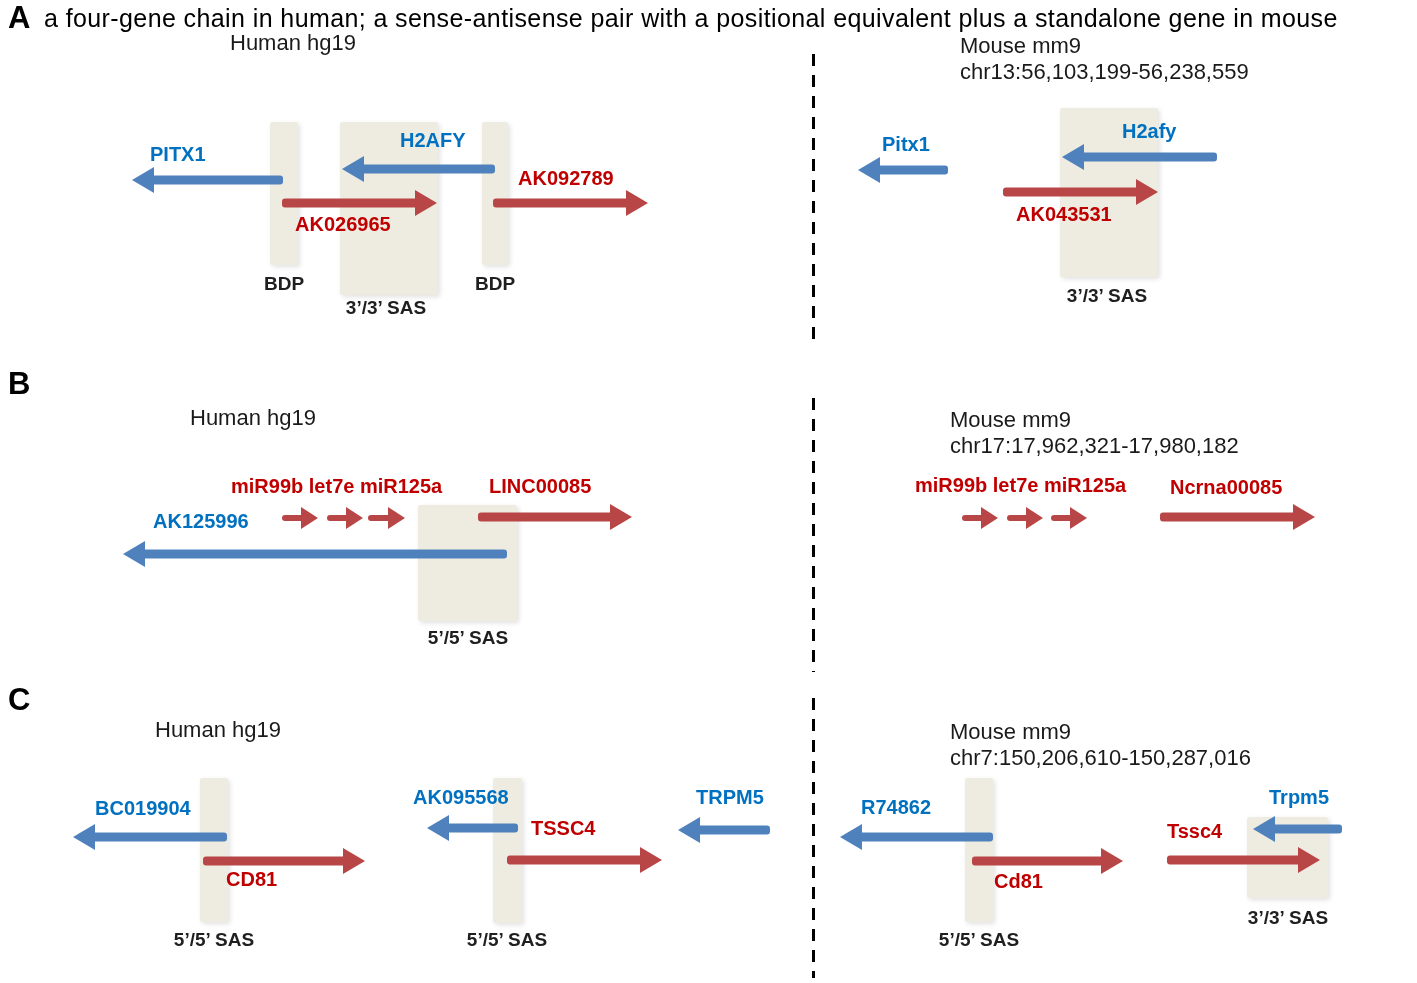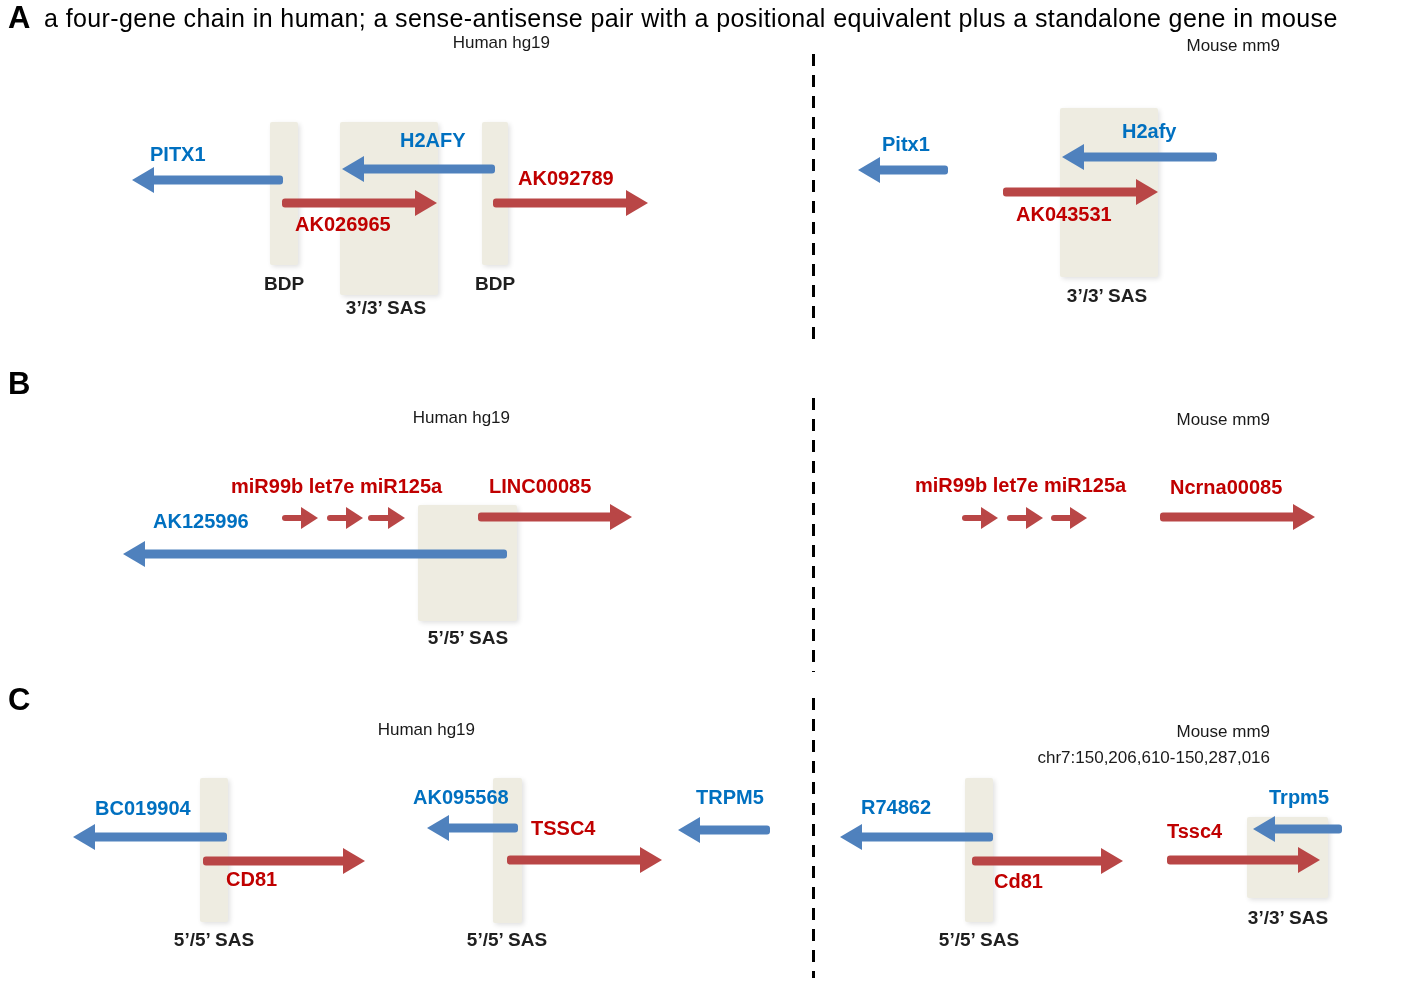--- a/index.html
+++ b/index.html
@@ -1,21 +1,21 @@
 <!DOCTYPE html>
 <html style="--forward-gene: #b94646; --reverse-gene: #4f81bd; --forward-label: #c00000; --reverse-label: #0070c0; --region-box: #eeece1;"><head>
 <meta charset="utf-8">
 <style>
   html,body{margin:0;padding:0;background:#fff;}
   .figure{position:relative;width:1417px;height:983px;background:#ffffff;overflow:hidden;
           font-family:"Liberation Sans",sans-serif;}
   .panel{position:absolute;inset:0;}
   .panel-letter{position:absolute;font-size:31px;font-weight:700;color:#000;white-space:nowrap;}
   .panel-caption{position:absolute;font-size:25px;font-weight:400;letter-spacing:.4px;color:#000;white-space:nowrap;}
-  .loc-header{position:absolute;text-align:right;color:#1a1a1a;font-size:17px;line-height:26px;white-space:nowrap;}
+  .loc-header{position:absolute;text-align:left;color:#1a1a1a;font-size:22px;line-height:26px;white-space:nowrap;}
   .region-box{position:absolute;background:var(--region-box,#eeece1);border-radius:2px;
               box-shadow:2px 2px 5px rgba(0,0,0,.12);}
   .gene-label{position:absolute;font-size:20px;font-weight:700;white-space:nowrap;}
   .gene-label.blue{color:var(--reverse-label,#0070c0);}
   .gene-label.red{color:var(--forward-label,#c00000);}
   .anno-label{position:absolute;font-size:19px;font-weight:700;color:#1f1f1f;text-align:center;white-space:nowrap;}
   .divider{position:absolute;width:3px;
            background:repeating-linear-gradient(to bottom,#000 0 12px,transparent 12px 21px);}
   .arrow{position:absolute;height:28px;}
   .arrow .shaft{position:absolute;top:50%;transform:translateY(-50%);height:9px;border-radius:3px;}
@@ -75,20 +75,21 @@
       <span class="head"></span>
         <span class="shaft"></span>
     </div>
 
     <div class="anno-label" style="left:244px;top:273px;width:80px;">BDP</div>
     <div class="anno-label" style="left:455px;top:273px;width:80px;">BDP</div>
     <div class="anno-label" style="left:326px;top:297px;width:120px;">3’/3’ SAS</div>
 
     <div class="loc-header" style="left:960px;top:33px;width:320px;">
       <div>Mouse mm9</div>
+      <div>chr13:56,103,199-56,238,559</div>
     </div>
     <div class="region-box" style="left:1060px;top:108px;width:98px;height:169px;"></div>
 
     <div class="gene-label blue" style="left:882px;top:133px;">Pitx1</div>
     <div class="arrow blue left" style="left:858px;top:156px;width:90px;">
       <span class="head"></span>
         <span class="shaft"></span>
     </div>
 
     <div class="gene-label blue" style="left:1122px;top:120px;">H2afy</div>
@@ -136,20 +137,21 @@
         <span class="shaft"></span>
     </div>
     <div class="arrow blue left" style="left:123px;top:540px;width:384px;">
       <span class="head"></span>
         <span class="shaft"></span>
     </div>
     <div class="anno-label" style="left:408px;top:627px;width:120px;">5’/5’ SAS</div>
 
     <div class="loc-header" style="left:950px;top:407px;width:320px;">
       <div>Mouse mm9</div>
+      <div>chr17:17,962,321-17,980,182</div>
     </div>
 
     <div class="gene-label red" style="left:915px;top:474px;">miR99b let7e miR125a</div>
     <div class="gene-label red" style="left:1170px;top:476px;">Ncrna00085</div>
 
     <div class="arrow red right mini" style="left:962px;top:506px;width:36px;">
       <span class="head"></span>
         <span class="shaft"></span>
     </div>
     <div class="arrow red right mini" style="left:1007px;top:506px;width:36px;">

